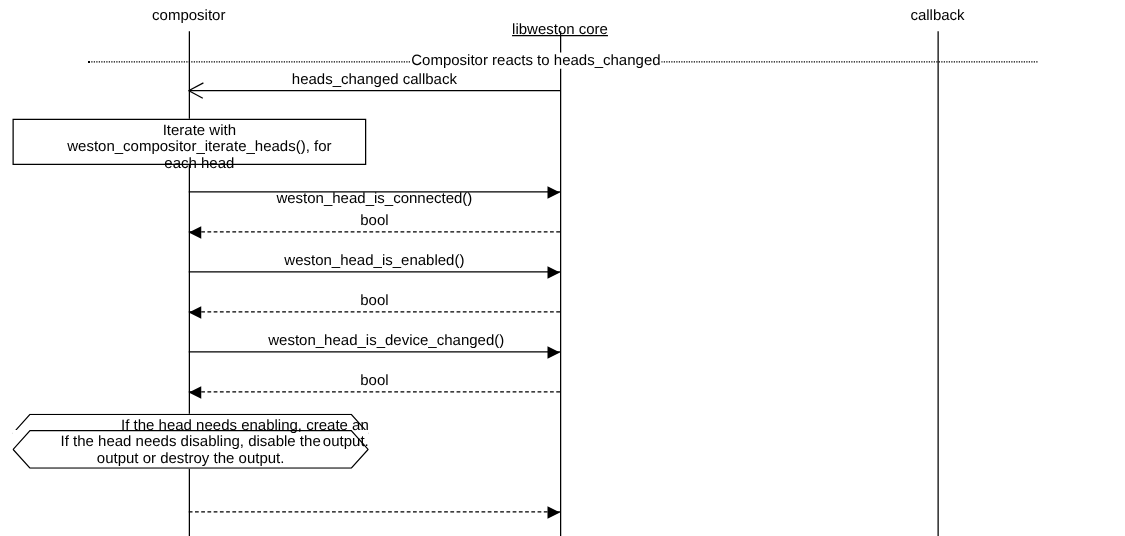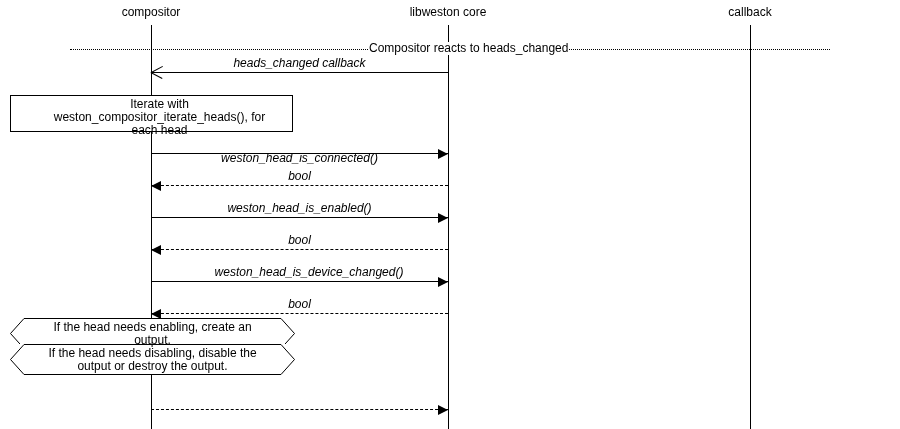--- a/index.html
+++ b/index.html
@@ -53,21 +53,20 @@
   }
   .msg-line.solid { border-top: 1px solid #000000; }
   .msg-line.dashed { border-top: 1px dashed #000000; }
   .msg-label {
     position: absolute;
     font-size: 12px;
     line-height: 14px;
     white-space: nowrap;
     transform: translateX(-50%);
     text-align: center;
-    font-style: italic;
   }
   
   .arrowhead-right {
     position: absolute;
     width: 0; height: 0;
     border-top: 5px solid transparent;
     border-bottom: 5px solid transparent;
     border-left: 10px solid #000000;
   }
   .arrowhead-left {
@@ -125,28 +124,28 @@
     padding-top: 3px;
   }
 </style>
 </head>
 <body>
 
 <div id="diagram">
   <div id="participants-layer">
       <div class="participant-label" style="left: 151px; top: 5px;">compositor</div>
       <div class="lifeline" style="left: 151px; top: 25px; height: 404px;"></div>
-      <div class="participant-label" style="left: 448px; top: 5px;">libweston core</div>
+      <div class="participant-label" style="left: 448px; top: 16px; text-decoration: underline;">libweston core</div>
       <div class="lifeline" style="left: 448px; top: 25px; height: 404px;"></div>
       <div class="participant-label" style="left: 750px; top: 5px;">callback</div>
       <div class="lifeline" style="left: 750px; top: 25px; height: 404px;"></div>
     </div>
   <div id="divider-layer">
       <div class="divider-line" style="left: 70px; top: 49px; width: 760px;"></div>
-      <div class="divider-caption" style="left: 328px; top: 42px; margin-left: 40px;">Compositor reacts to heads_changed</div>
+      <div class="divider-caption" style="left: 328px; top: 42px;">Compositor reacts to heads_changed</div>
     </div>
   <div id="messages-layer">
       <div class="msg-line solid" style="left: 151px; top: 72px; width: 297px;"></div>
       <div class="arrowhead-open-left" style="left: 151px; top: 65px;">
         <div class="stroke s1"></div>
         <div class="stroke s2"></div>
       </div>
       <div class="msg-label" style="left: 299.5px; top: 56px;">heads_changed callback</div>
       <div class="msg-line solid" style="left: 151px; top: 153px; width: 297px;"></div>
       <div class="arrowhead-right" style="left: 438px; top: 149px;"></div>
@@ -168,21 +167,21 @@
       <div class="msg-label" style="left: 299.5px; top: 297px;">bool</div>
       <div class="msg-line dashed" style="left: 151px; top: 409px; width: 297px;"></div>
       <div class="arrowhead-right" style="left: 438px; top: 405px;"></div>
     </div>
   <div id="notes-layer">
       <div class="note-box" style="left: 10px; top: 95px; width: 283px; height: 37px;">Iterate with
 weston_compositor_iterate_heads(), for
 each head</div>
     </div>
   <div id="conditions-layer">
-      <div class="hex-box" style="left: 10px; top: 318px; width: 285px; height: 14px;"><svg class="hex-svg" width="285" height="31">
+      <div class="hex-box" style="left: 10px; top: 331px; width: 285px; height: 14px; text-align: right;"><svg class="hex-svg" width="285" height="31">
           <polygon points="14,0.5 271,0.5 284.5,15.5 271,30.5 14,30.5 0.5,15.5" fill="#ffffff" stroke="#000000" stroke-width="1"></polygon>
         </svg><div class="hex-text">If the head needs enabling, create an
 output.</div></div>
       <div class="hex-box" style="left: 10px; top: 344px; width: 285px; height: 31px;"><svg class="hex-svg" width="285" height="31">
           <polygon points="14,0.5 271,0.5 284.5,15.5 271,30.5 14,30.5 0.5,15.5" fill="#ffffff" stroke="#000000" stroke-width="1"></polygon>
         </svg><div class="hex-text">If the head needs disabling, disable the
 output or destroy the output.</div></div>
     </div>
 </div>
 

